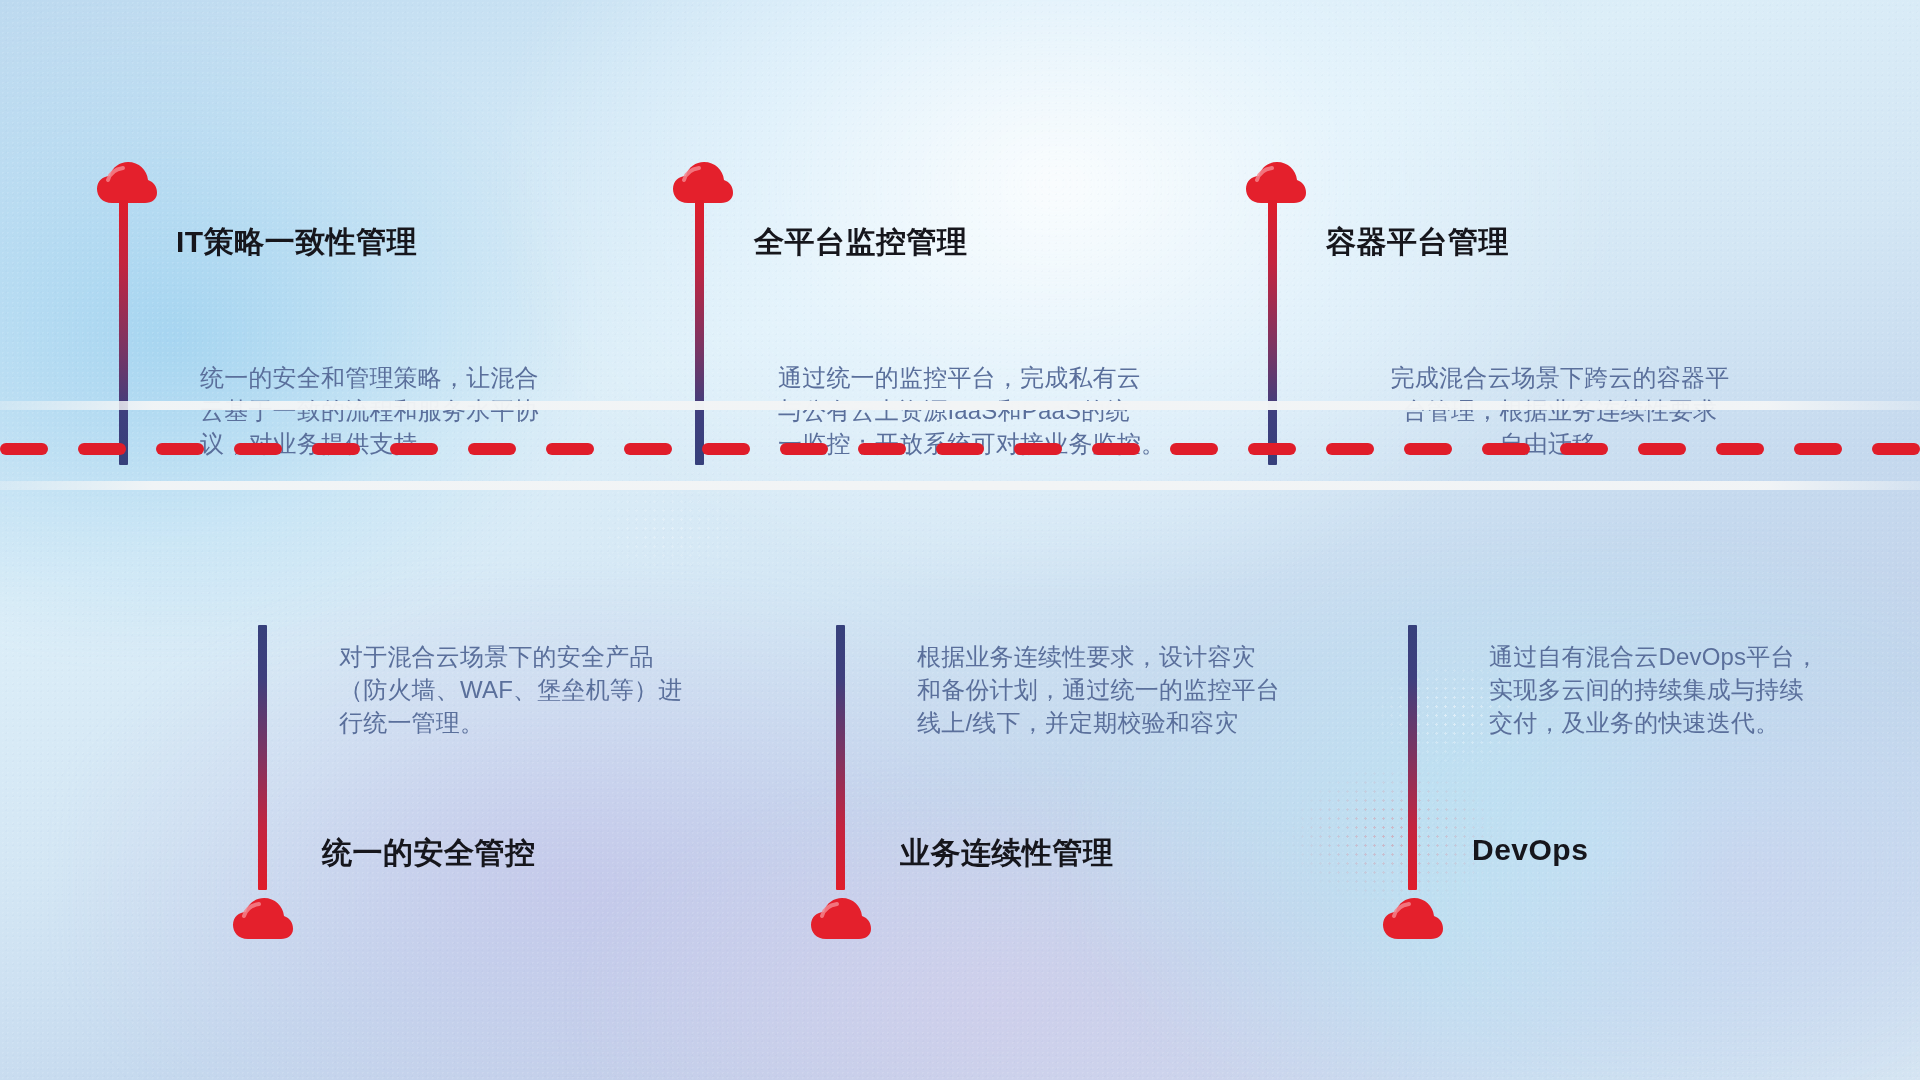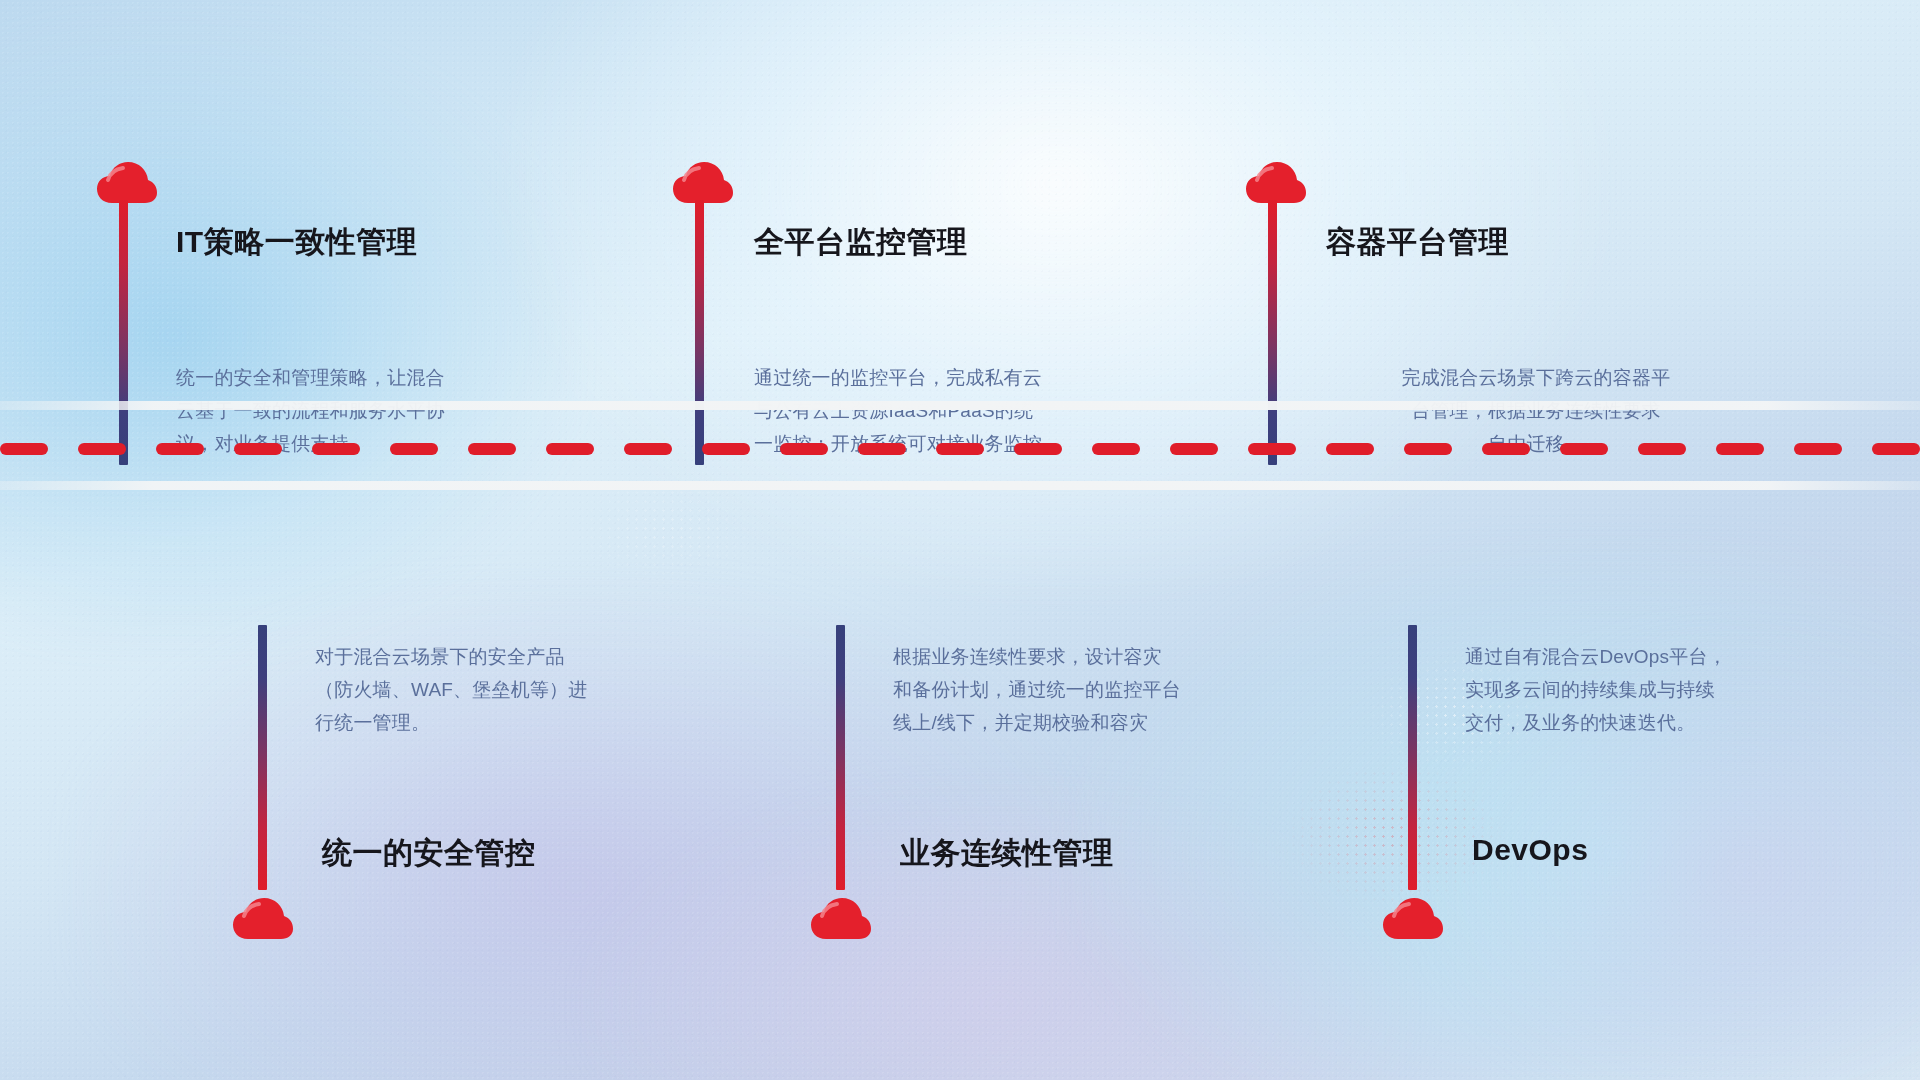--- a/index.html
+++ b/index.html
@@ -137,25 +137,26 @@
   .title {
     position: absolute;
     white-space: nowrap;
     font-size: 30px;
     font-weight: 700;
     color: #16161c;
     letter-spacing: .5px;
   }
   .body {
     position: absolute;
-    font-size: 19px;
+    font-size: 24px;
     line-height: 33px;
     color: #5a6f9b;
     letter-spacing: .2px;
     width: 330px;
+    margin-left: 24px;
   }
   .body .ln { display: block; white-space: pre; }
 </style>
 </head>
 <body>
 
 <div id="stage">
 
   <div class="bg-base"></div>
   <div class="bg-glow-b"></div>

